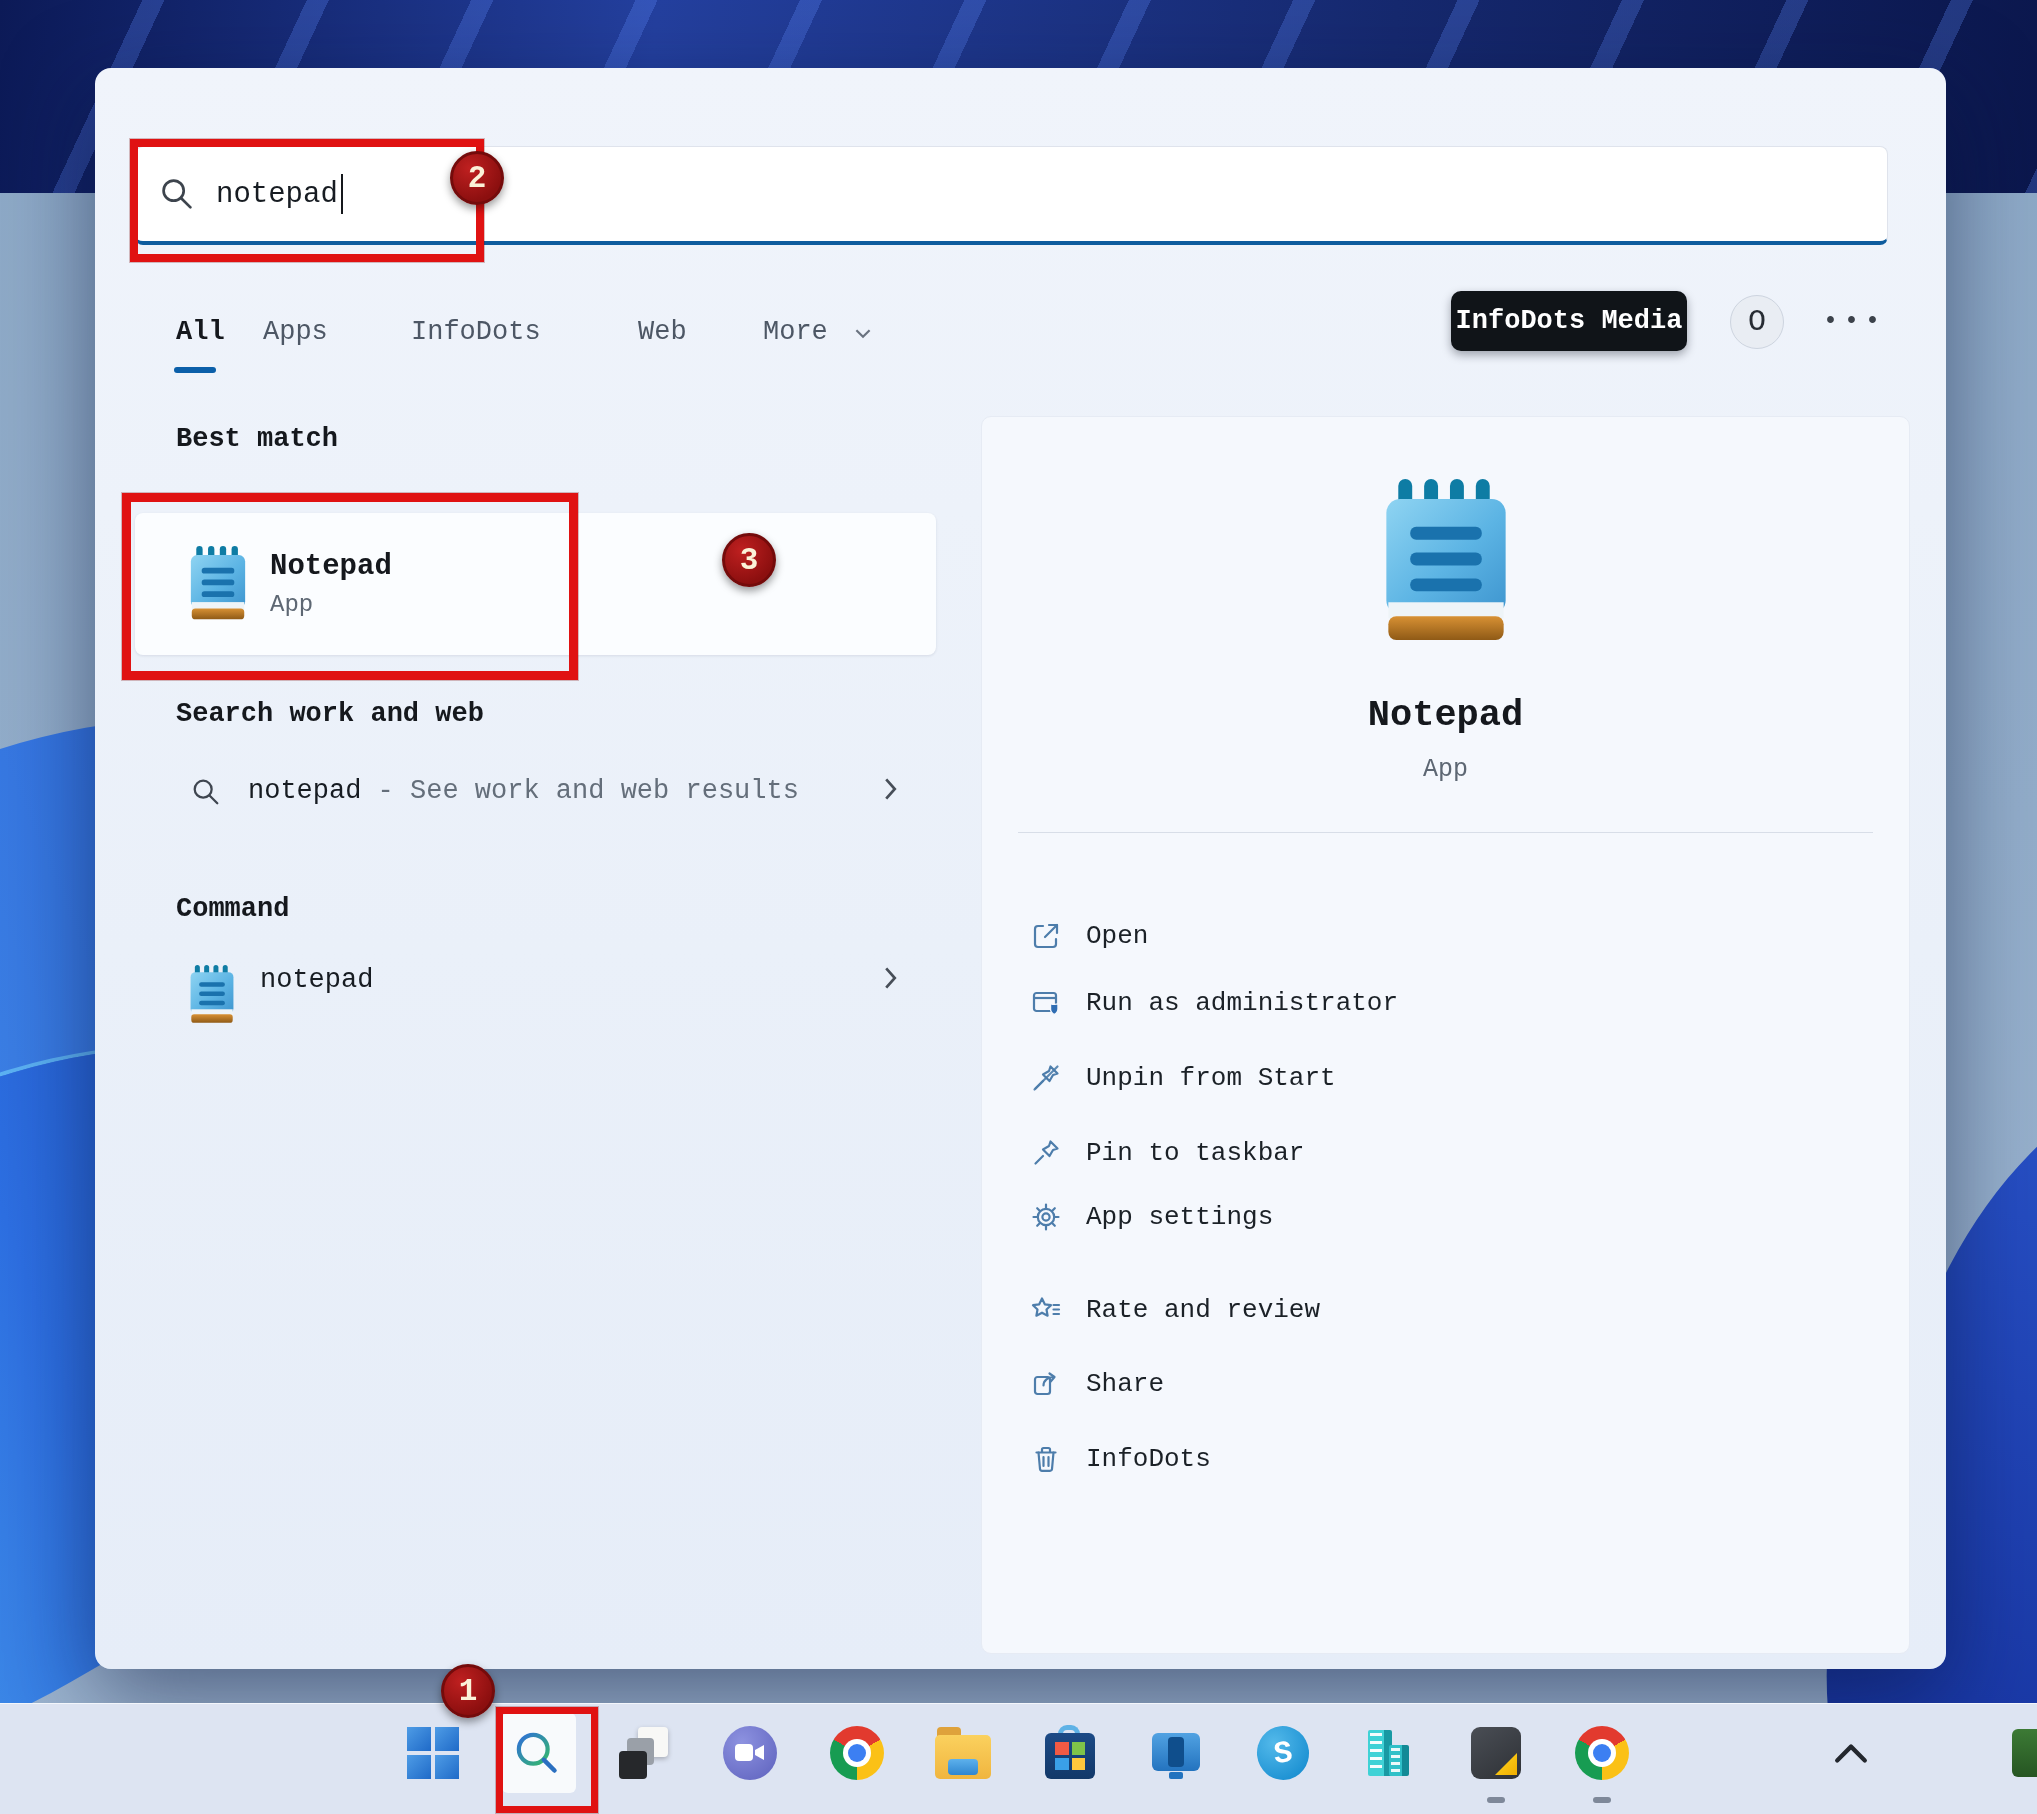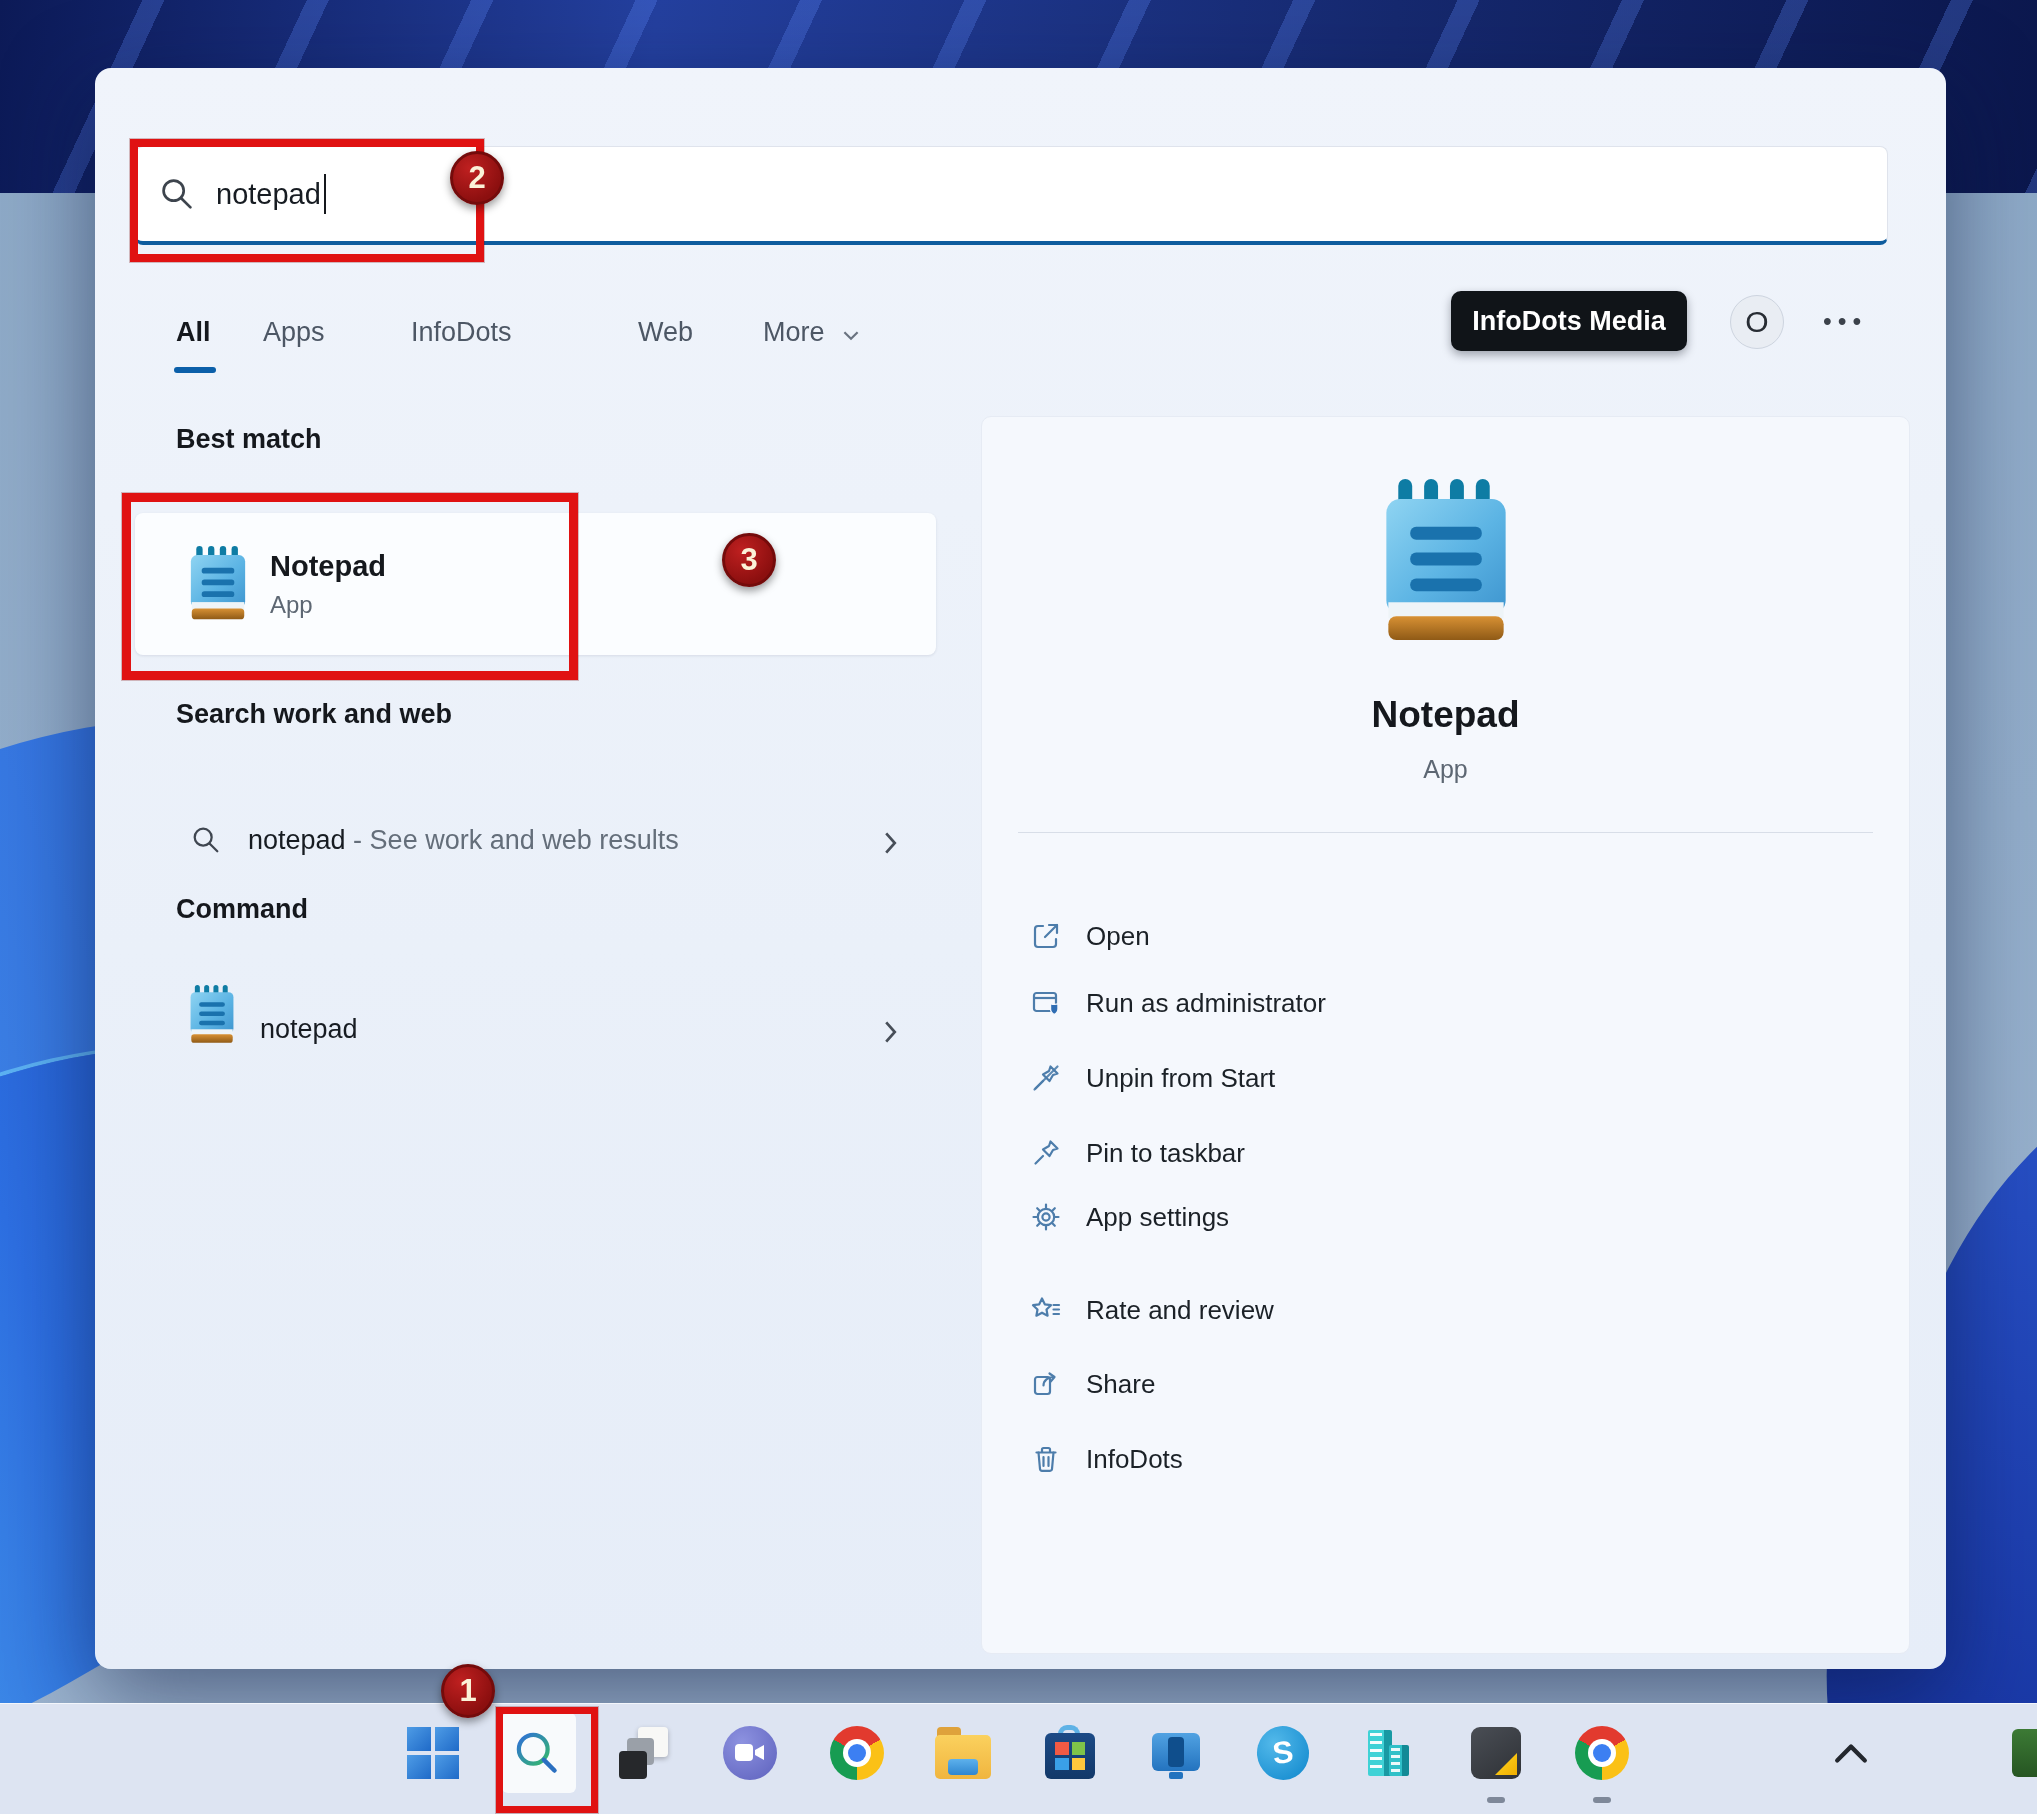--- a/index.html
+++ b/index.html
@@ -1,17 +1,17 @@
 <!DOCTYPE html>
 <html><head>
 <meta charset="utf-8">
 <style>
   html,body{margin:0;padding:0;background:#6b86a6;}
   .stage{position:relative;width:2038px;height:1815px;overflow:hidden;
-         font-family:Liberation Sans, sans-serif;-webkit-font-smoothing:antialiased;}
+         font-family:Liberation Mono, monospace;-webkit-font-smoothing:antialiased;}
   .abs{position:absolute;}
 
   
   .wp-base{inset:0;background:linear-gradient(180deg,#8ca8c6 0%,#92adca 45%,#9db5d0 100%);}
   .wp-navy{left:0;top:1630;width:2038px;height:193px;
     background:linear-gradient(95deg,#0c1a57,#24409f 32%,#16296f 68%,#0b174d);}
   .wp-navy::after{content:'';position:absolute;inset:0;
     background:repeating-linear-gradient(115deg,transparent 0 129px,rgba(96,140,255,.28) 129px 149px);}
   .wp-petalA{left:-557px;top:796px;width:1055px;height:637px;border-radius:48%;
     background:linear-gradient(100deg,#4e9cf0,#2a64da);transform:rotate(-32deg);}
@@ -51,21 +51,21 @@
 
   .sec-header{position:absolute;left:81px;font-size:27px;font-weight:700;color:#15181d;}
 
   .bm-card{position:absolute;left:40px;top:445px;width:801px;height:142px;background:#fbfdff;border-radius:8px;
     box-shadow:0 1px 3px rgba(20,30,60,.10);display:flex;align-items:center;}
   .bm-card .np-icon{margin-left:55px;}
   .bm-text{margin-left:24px;}
   .bm-title{font-size:29px;font-weight:700;color:#15181d;}
   .bm-sub{font-size:24px;color:#5d6773;margin-top:8px;}
 
-  .result-row{position:absolute;left:40px;width:801px;height:80px;display:flex;align-items:flex-end;}
+  .result-row{position:absolute;left:40px;width:801px;height:80px;display:flex;align-items:flex-start;}
   .result-row .lead{margin-left:55px;}
   .row-text{margin-left:26px;font-size:27px;color:#171c22;}
   .row-text .hint{color:#646e7a;}
   .row-chev{position:absolute;right:38px;}
 
   
   .preview{position:absolute;left:886px;top:348px;width:927px;height:1236px;border-radius:10px;
     background:#f5f8fd;border:1px solid #e6ebf4;}
   .pv-icon{position:absolute;left:50%;transform:translateX(-50%);top:62px;}
   .pv-title{position:absolute;left:0;width:100%;top:277px;text-align:center;font-size:37px;font-weight:700;color:#15181d;}

